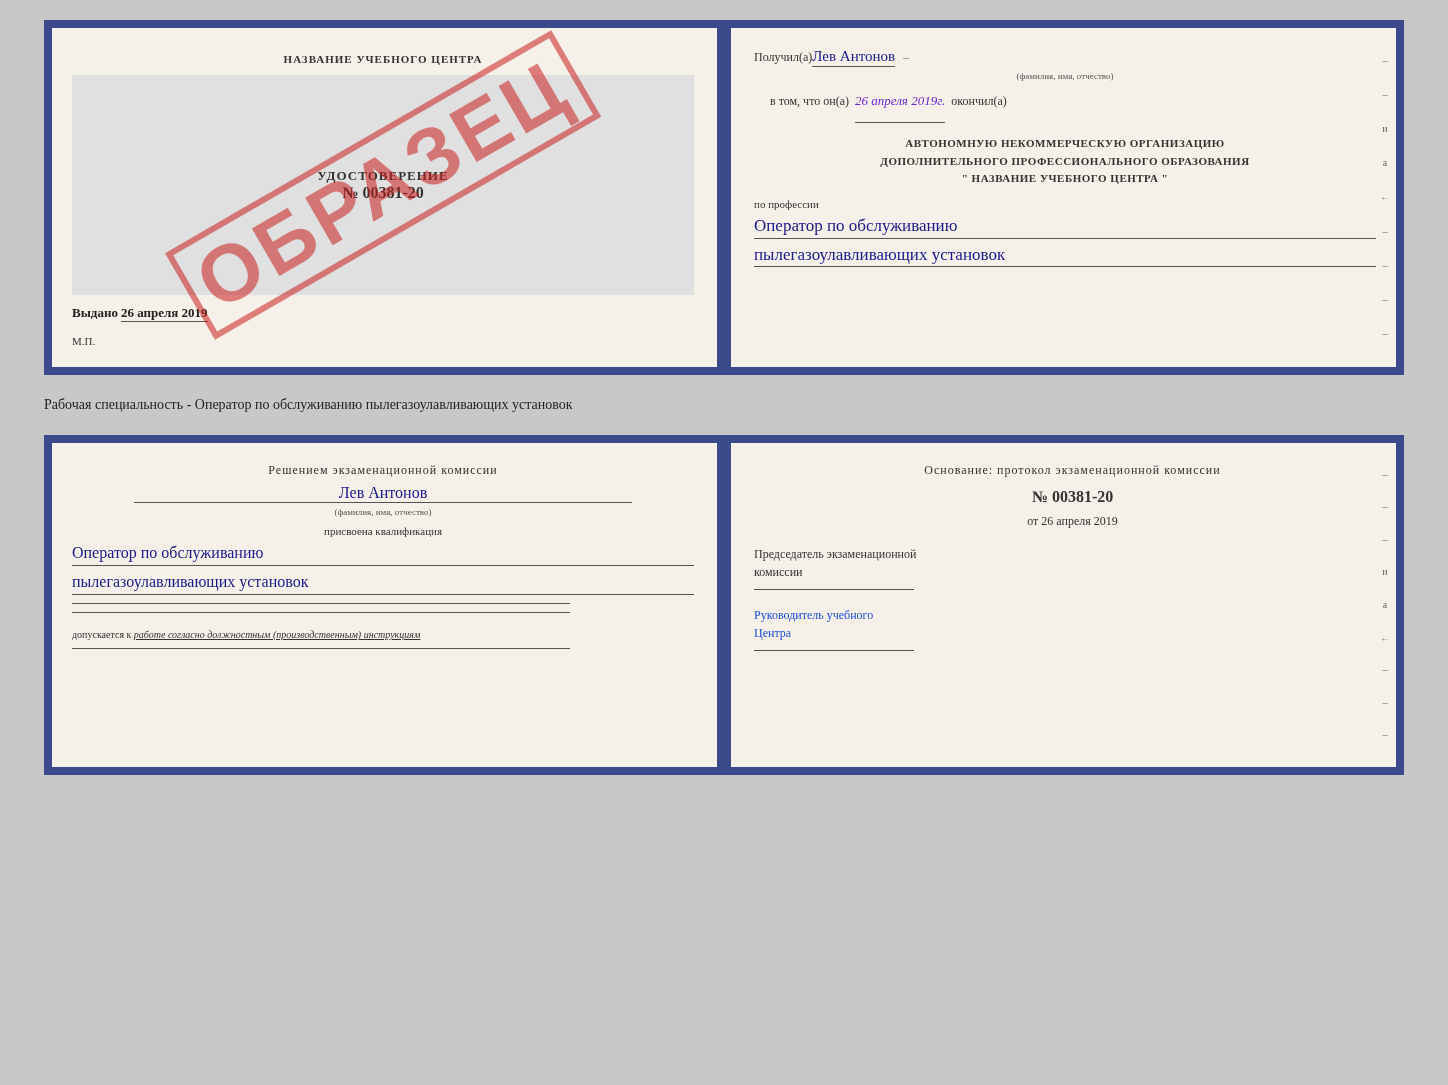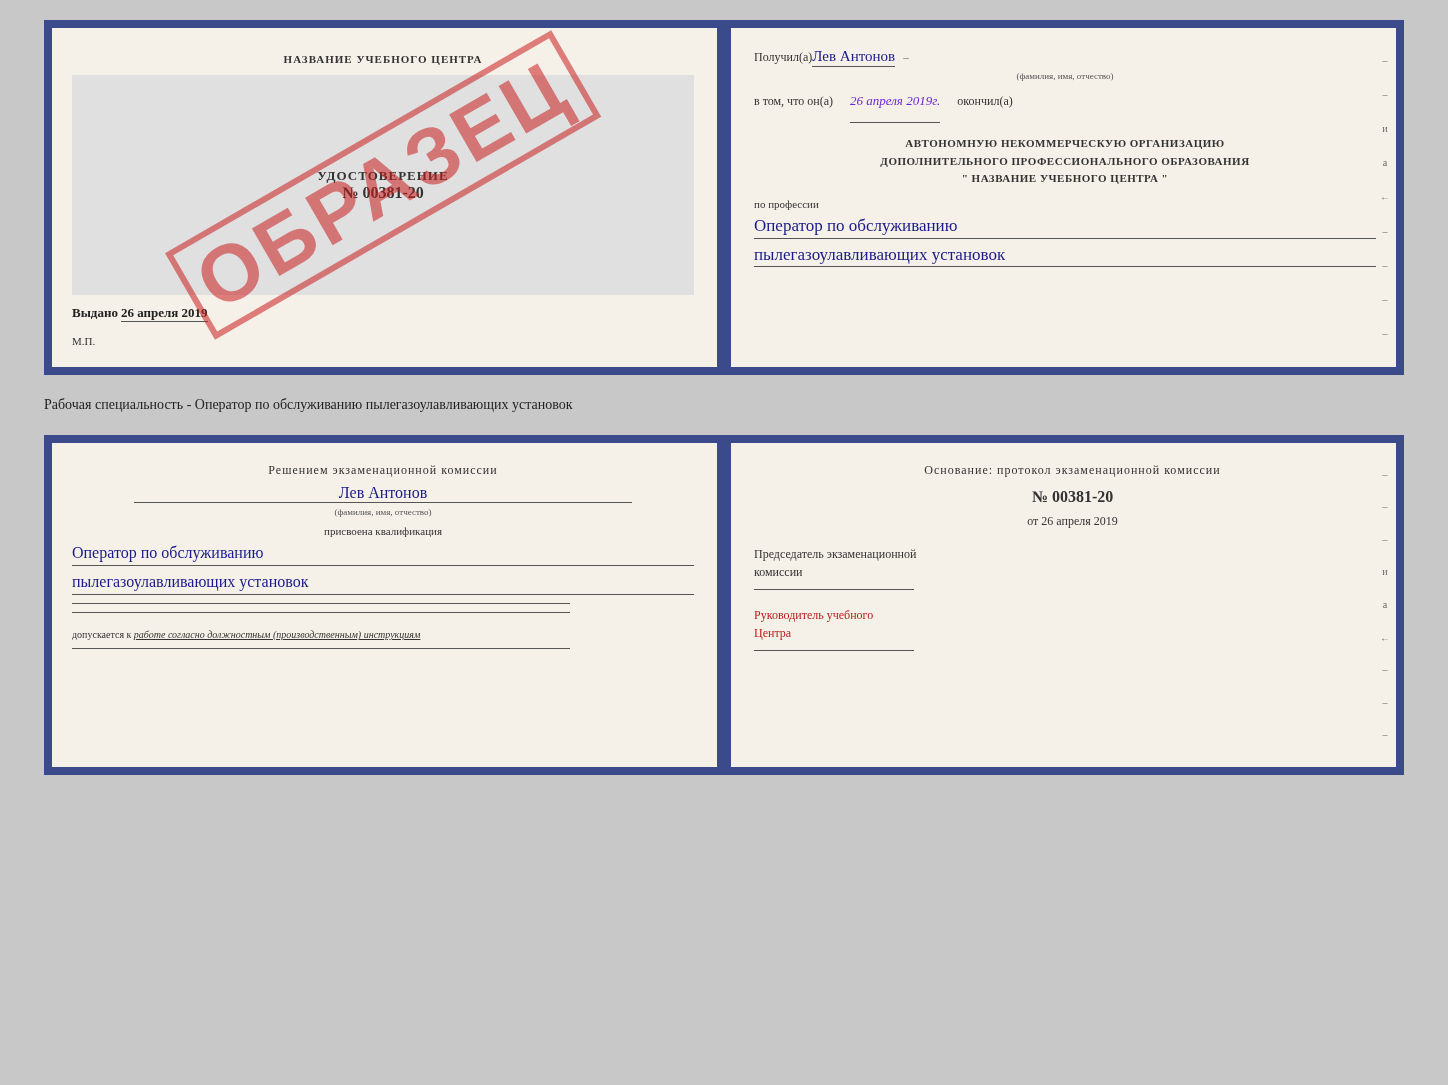--- a/index.html
+++ b/index.html
@@ -160,24 +160,24 @@
     .fio-label {
       font-size: 9px;
       color: #555;
       text-align: center;
       width: 100%;
     }
 
     .vtom-line {
       font-size: 12px;
       color: #333;
-      margin: 12px 0;
+      margin: 12px 16px;
       display: flex;
       align-items: baseline;
-      gap: 17px;
+      gap: 6px;
     }
 
     .date-handwritten {
       font-family: 'Georgia', cursive;
       font-style: italic;
       font-size: 13px;
       color: #6d28d9;
       border-bottom: 1px solid #555;
       padding-bottom: 13px;
     }
@@ -336,21 +336,21 @@
 
     .sig-line {
       border-bottom: 1px solid #555;
       width: 160px;
       display: block;
       margin: 8px 0;
     }
 
     .rukovoditel {
       font-size: 12px;
-      color: #b91c1c;
+      color: #1d4ed8;
       margin-top: 16px;
       line-height: 1.5;
     }
 
     
     .right-edge-dashes {
       position: absolute;
       right: 0;
       top: 0;
       width: 22px;

